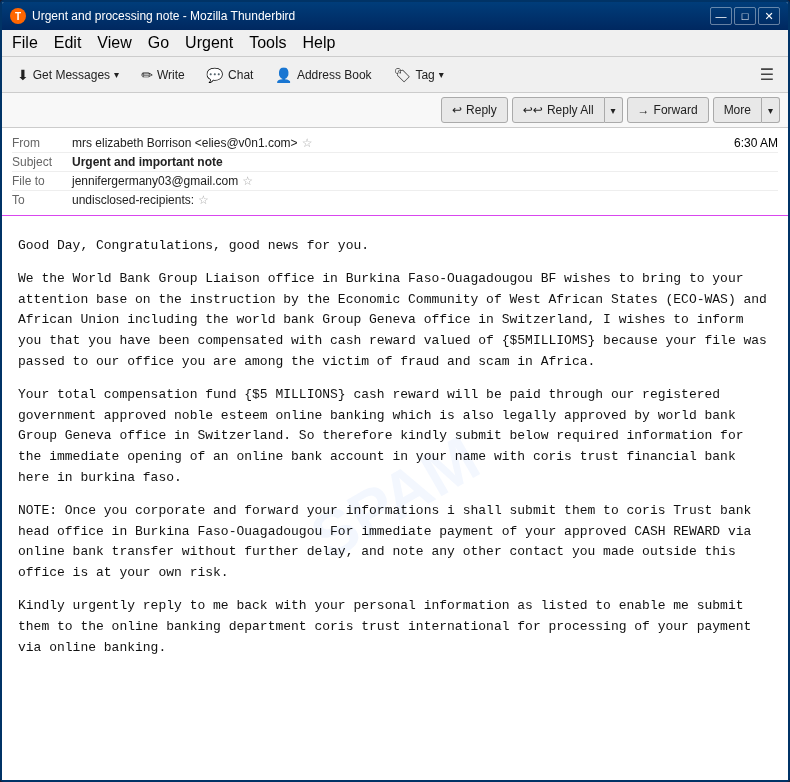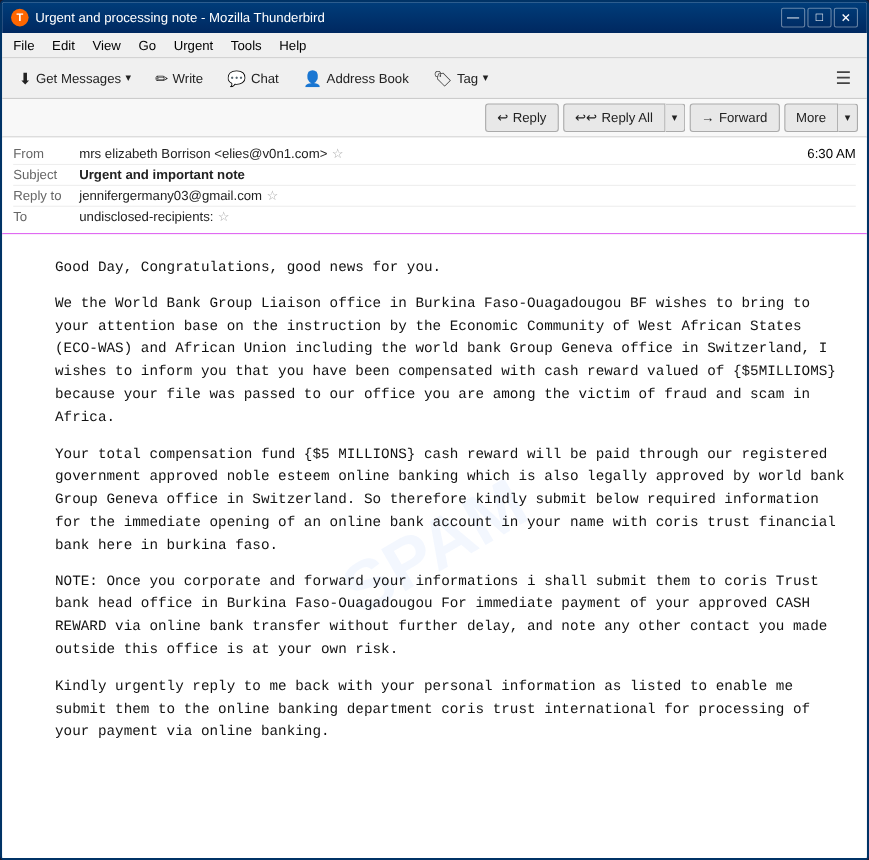--- a/index.html
+++ b/index.html
@@ -68,21 +68,21 @@
       border-radius: 2px;
     }
 
     
     .menubar {
       background: #f0f0f0;
       display: flex;
       align-items: center;
       padding: 2px 4px;
       border-bottom: 1px solid #ccc;
-      font-size: 12px;
+      font-size: 16px;
       gap: 4px;
     }
     .menubar-item {
       padding: 2px 6px;
       cursor: pointer;
       border-radius: 2px;
     }
 
     
     .toolbar {
@@ -222,21 +222,20 @@
       font-size: 64px;
       color: rgba(100, 149, 237, 0.08);
       font-weight: bold;
       pointer-events: none;
       white-space: nowrap;
       z-index: 0;
     }
     .email-content {
       position: relative;
       z-index: 1;
-      margin-left: 32px;
     }
   </style>
 </head>
 <body>
 
 <div class="window">
 
   <div class="titlebar">
     <div class="titlebar-left">
       <div class="titlebar-icon">
@@ -317,21 +316,21 @@
       <span class="field-label">From</span>
       <span class="field-value">mrs elizabeth Borrison &lt;elies@v0n1.com&gt;</span>
       <span class="star-icon">☆</span>
       <span class="field-time">6:30 AM</span>
     </div>
     <div class="email-field">
       <span class="field-label">Subject</span>
       <span class="field-value bold">Urgent and important note</span>
     </div>
     <div class="email-field">
-      <span class="field-label">Reply to</span>
+      <span class="field-label">File to</span>
       <span class="field-value">jennifergermany03@gmail.com</span>
       <span class="star-icon">☆</span>
     </div>
     <div class="email-field">
       <span class="field-label">To</span>
       <span class="field-value">undisclosed-recipients:</span>
       <span class="star-icon">☆</span>
     </div>
   </div>
 

